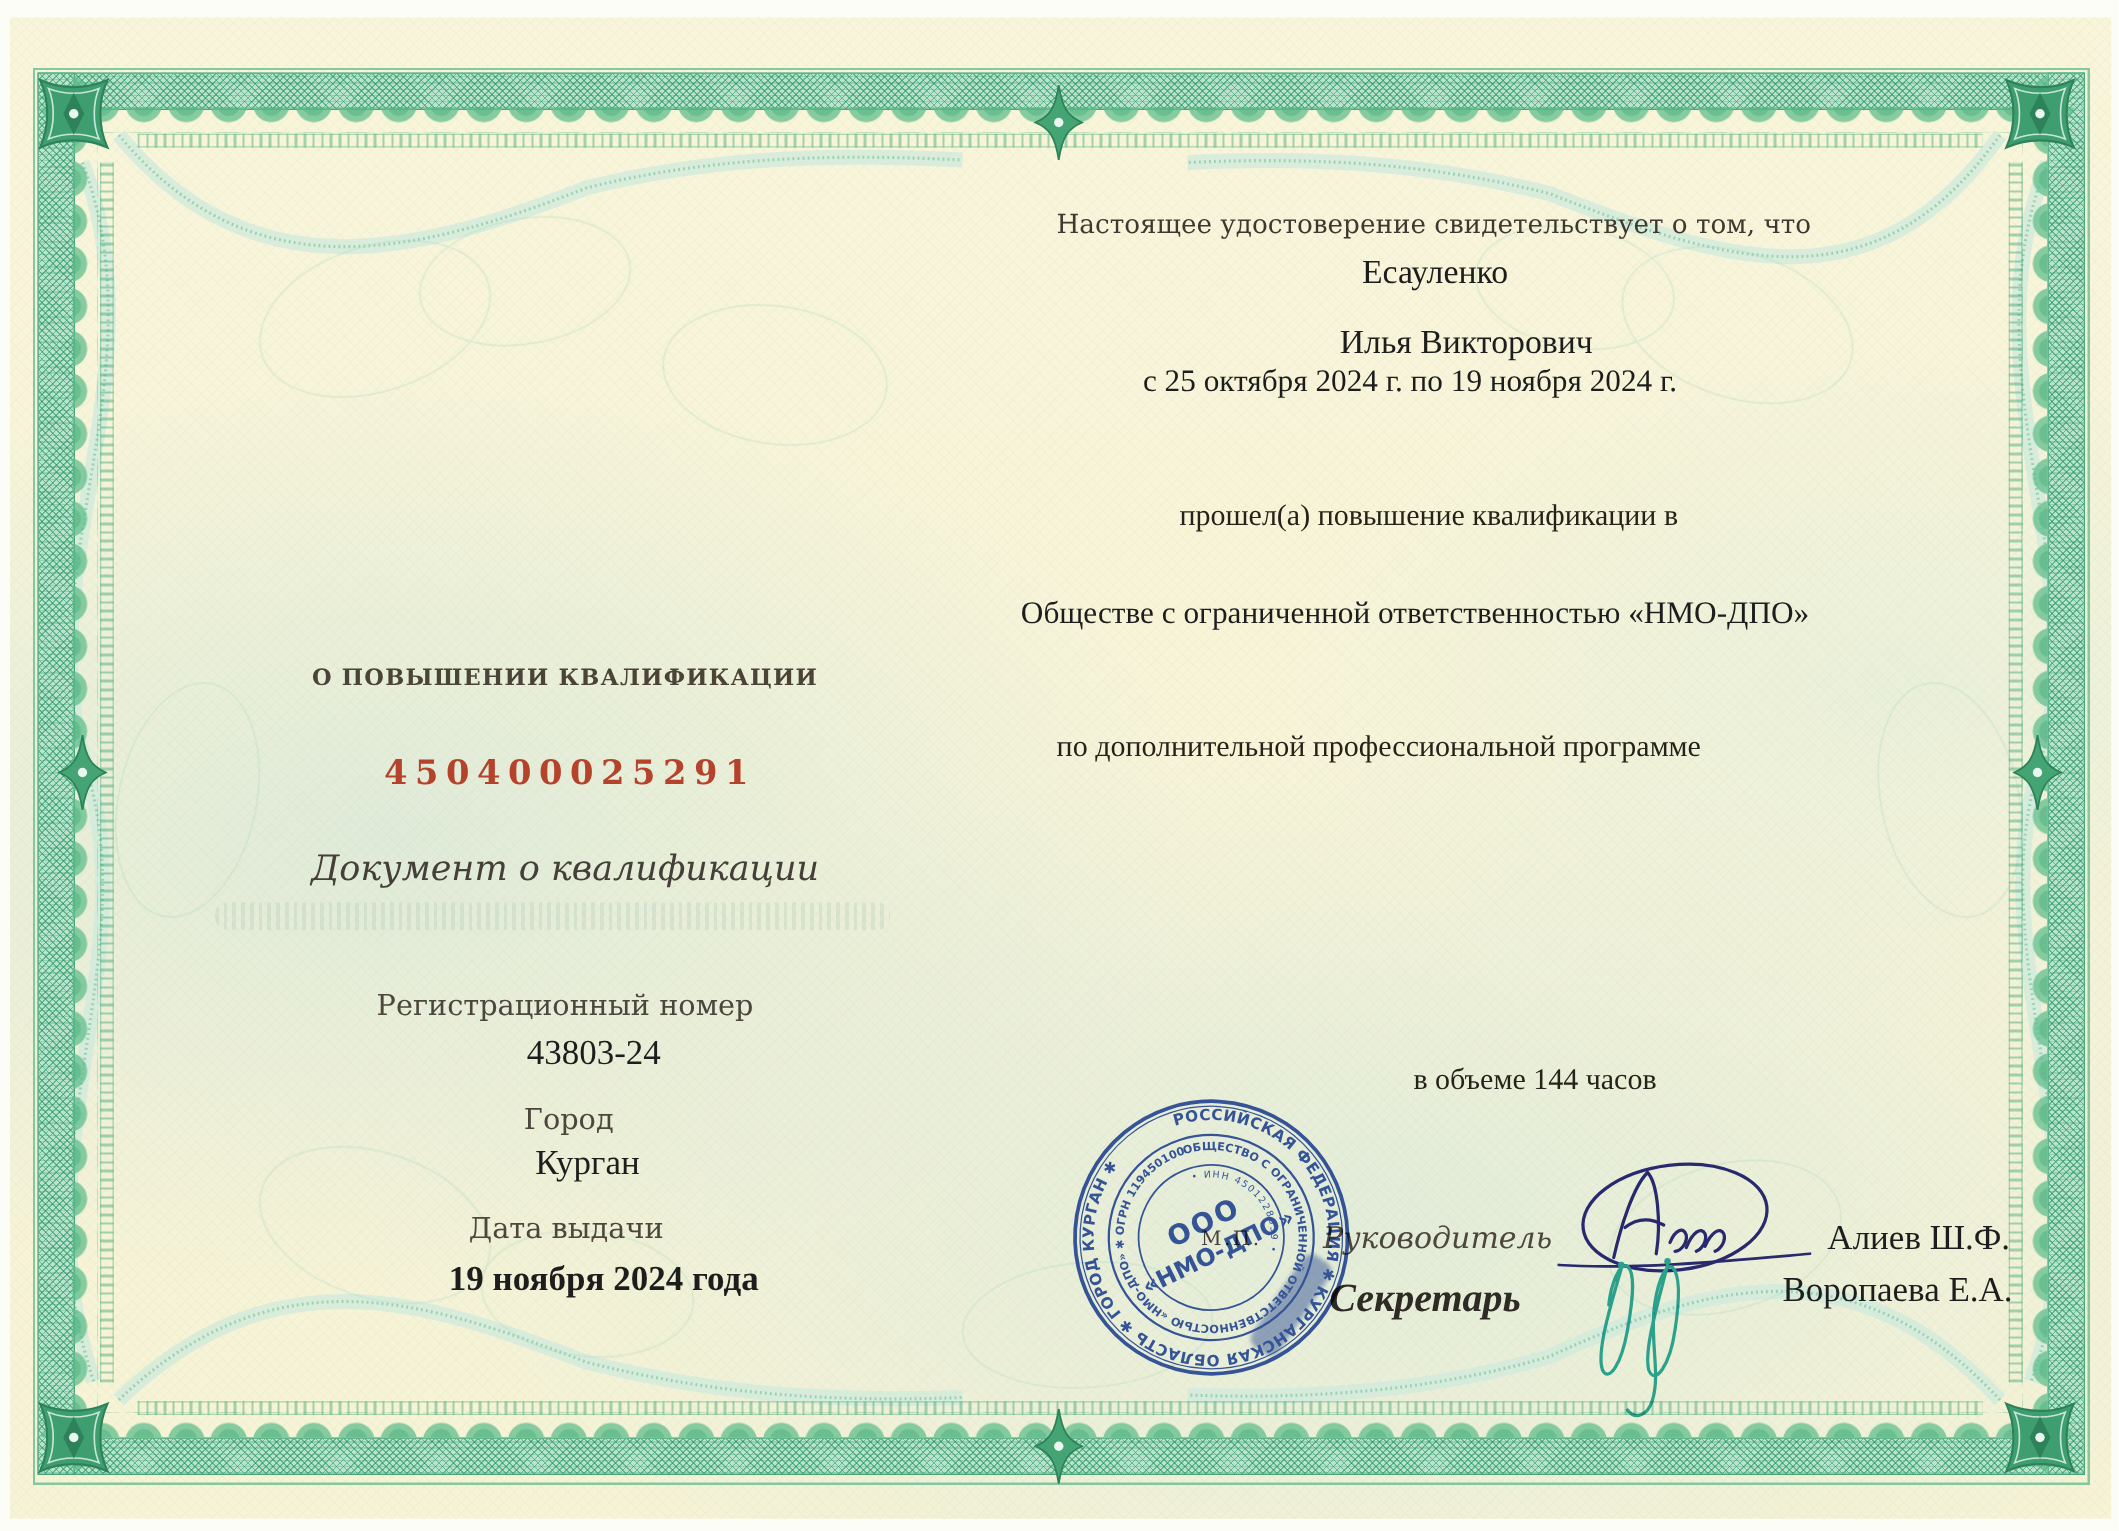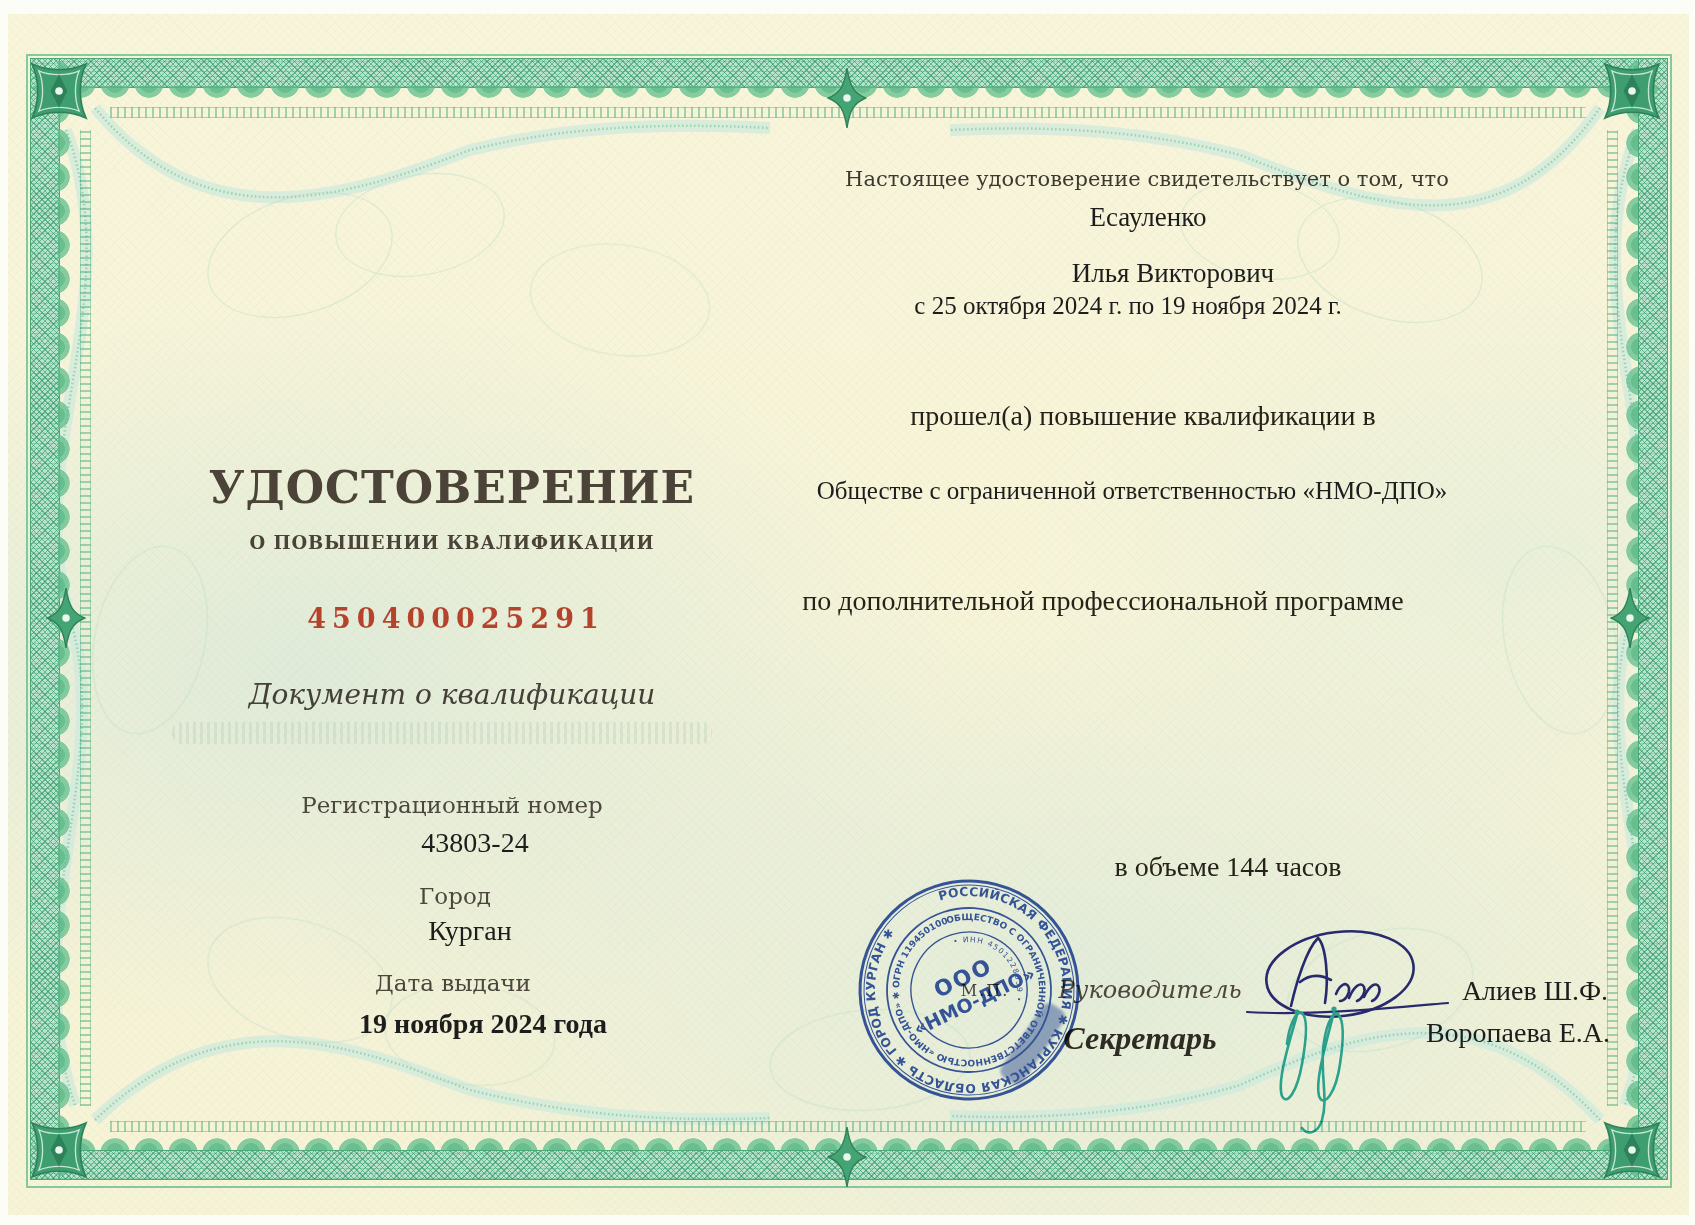--- a/index.html
+++ b/index.html
@@ -60,21 +60,21 @@
   .typed{font-family:"Liberation Serif","DejaVu Serif",serif;color:#1d1d1d;}
   .title{font-size:44px;font-weight:bold;letter-spacing:1px;color:#4b4238;}
   .subtitle{font-size:18px;font-weight:bold;letter-spacing:1px;color:#4b4238;}
   .blank-no{font-size:27px;font-weight:bold;letter-spacing:6px;color:#b5432c;
     font-family:"DejaVu Serif","Liberation Serif",serif;}
   .doc-type{font-size:28px;font-style:italic;color:#443f38;}
   .label{font-size:23px;color:#4c463c;}
   .value{font-size:28px;}
   .intro{font-size:21px;color:#3e3930;}
   .big{font-size:27px;}
-  .mid{font-size:28px;color:#262219;}
+  .mid{font-size:24px;color:#262219;}
   .org{font-size:25px;}
   .program{font-size:30px;}
   .role{font-style:italic;font-size:24px;color:#4c463d;}
   .role2{font-style:italic;font-size:32px;font-weight:600;color:#2e2a24;
     font-family:"Liberation Serif","DejaVu Serif",serif;}
   .mp{font-size:16px;color:#47413a;letter-spacing:2px;}
   .stamp-wrap{position:absolute;left:849px;top:870px;width:240px;height:240px;
     mix-blend-mode:multiply;opacity:.93;filter:blur(.3px);}
   .sig-svg{position:absolute;left:0;top:0;mix-blend-mode:multiply;}
 </style>
@@ -169,21 +169,20 @@
     <path d="M20,0 C23,20 28,27 40,32 C28,37 23,44 20,64 C17,44 12,37 0,32 C12,27 17,20 20,0 Z" fill="#45a474" stroke="#2e8259" stroke-width="1.5"></path>
     <circle cx="20" cy="32" r="4" fill="#e9f7ef"></circle>
   </svg>
   <svg class="ornament" style="left:1610px;top:588px;" width="40" height="60" viewBox="0 0 40 64">
     <path d="M20,0 C23,20 28,27 40,32 C28,37 23,44 20,64 C17,44 12,37 0,32 C12,27 17,20 20,0 Z" fill="#45a474" stroke="#2e8259" stroke-width="1.5"></path>
     <circle cx="20" cy="32" r="4" fill="#e9f7ef"></circle>
   </svg>
 
   <div class="watermark-band"></div>
 
-  <div class="t title" style="left:452px;top:462px;">УДОСТОВЕРЕНИЕ</div>
   <div class="t subtitle" style="left:452px;top:532px;">О ПОВЫШЕНИИ КВАЛИФИКАЦИИ</div>
   <div class="t blank-no" style="left:456px;top:603px;">450400025291</div>
   <div class="t doc-type" style="left:452px;top:678px;">Документ о квалификации</div>
   <div class="t form label" style="left:452px;top:792px;">Регистрационный номер</div>
   <div class="t typed value" style="left:475px;top:827px;">43803-24</div>
   <div class="t form label" style="left:455px;top:883px;">Город</div>
   <div class="t typed value" style="left:470px;top:915px;">Курган</div>
   <div class="t form label" style="left:453px;top:970px;">Дата выдачи</div>
   <div class="t typed value" style="left:483px;top:1008px;font-weight:600;">19 ноября 2024 года</div>
 

